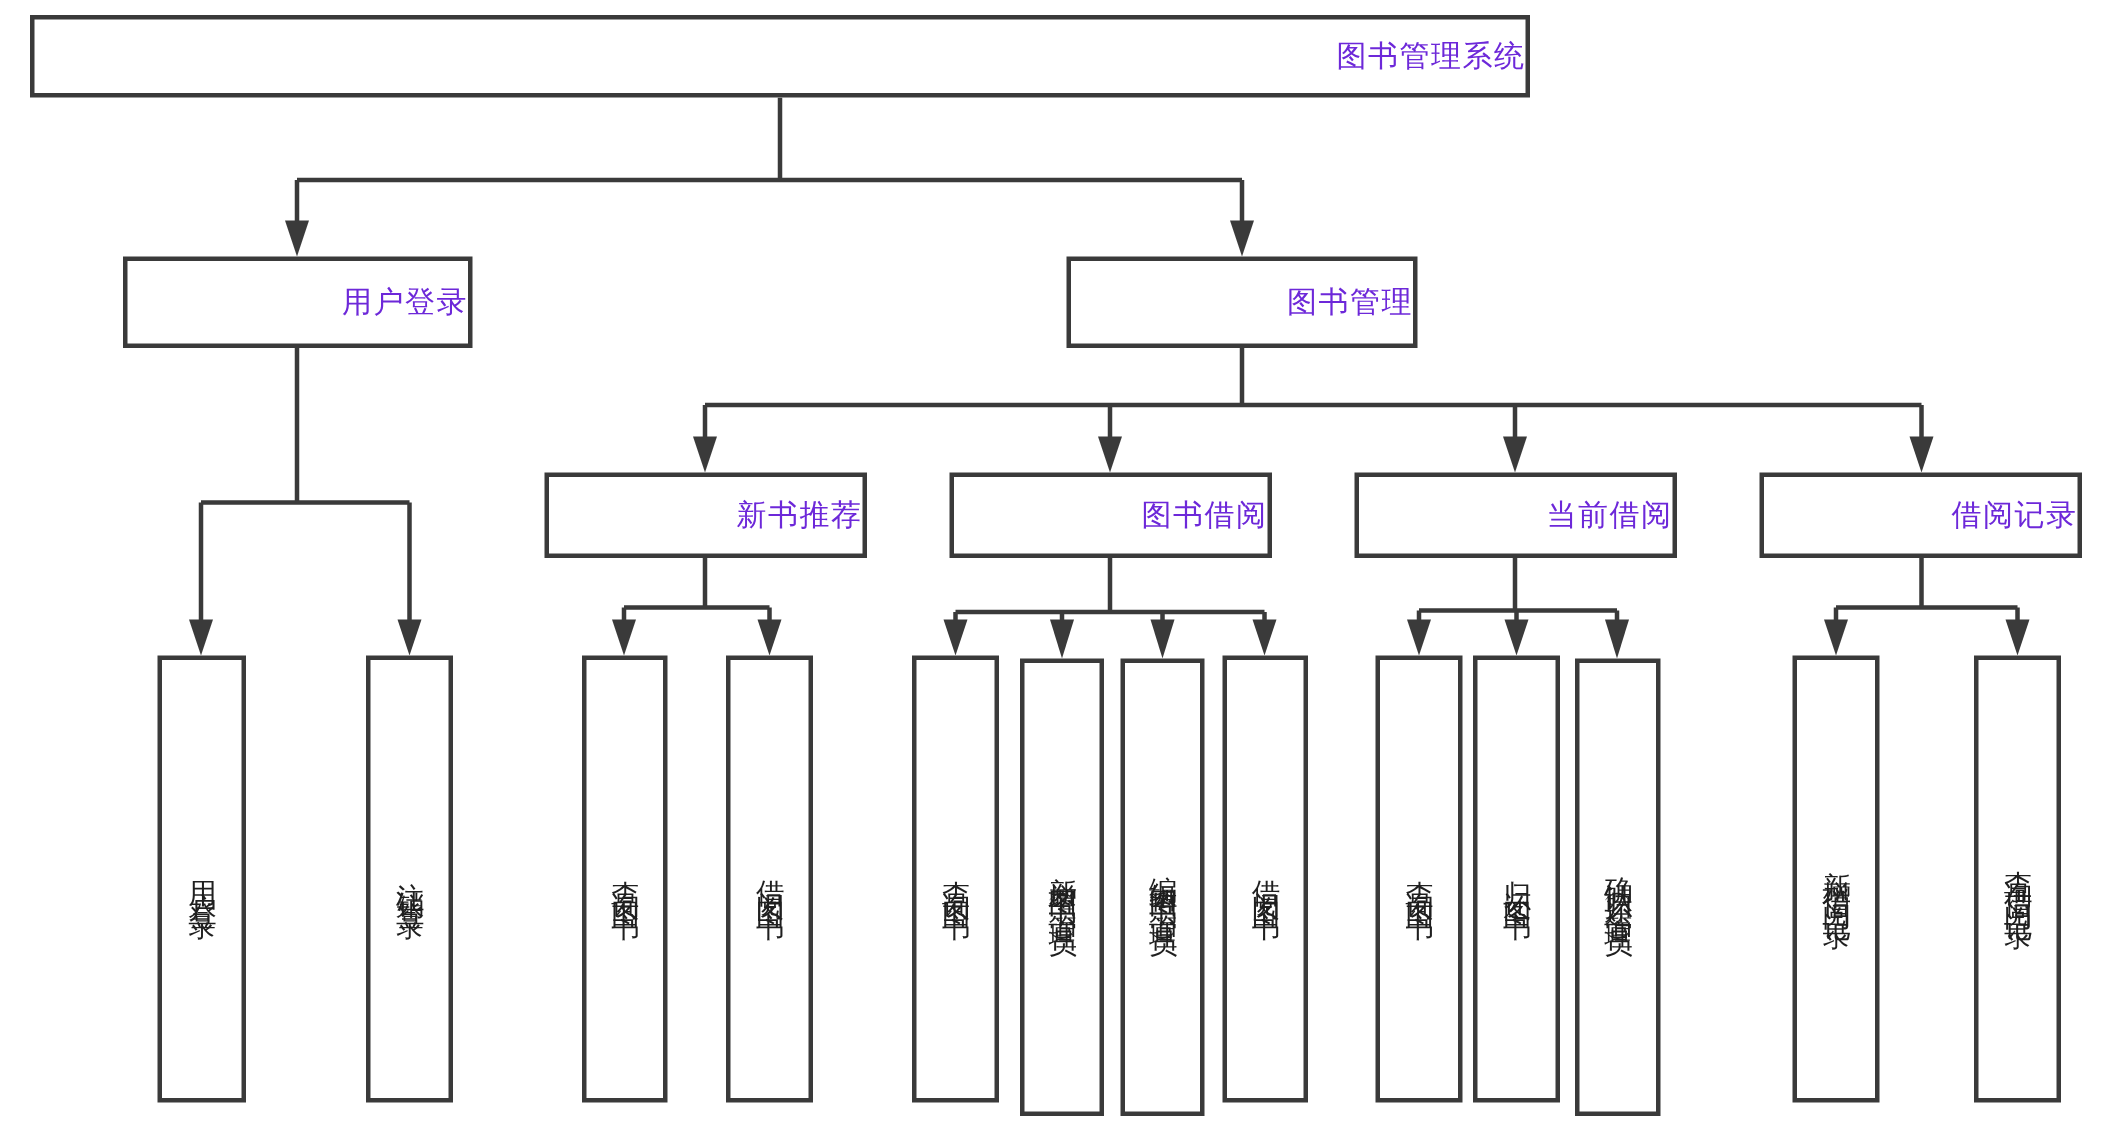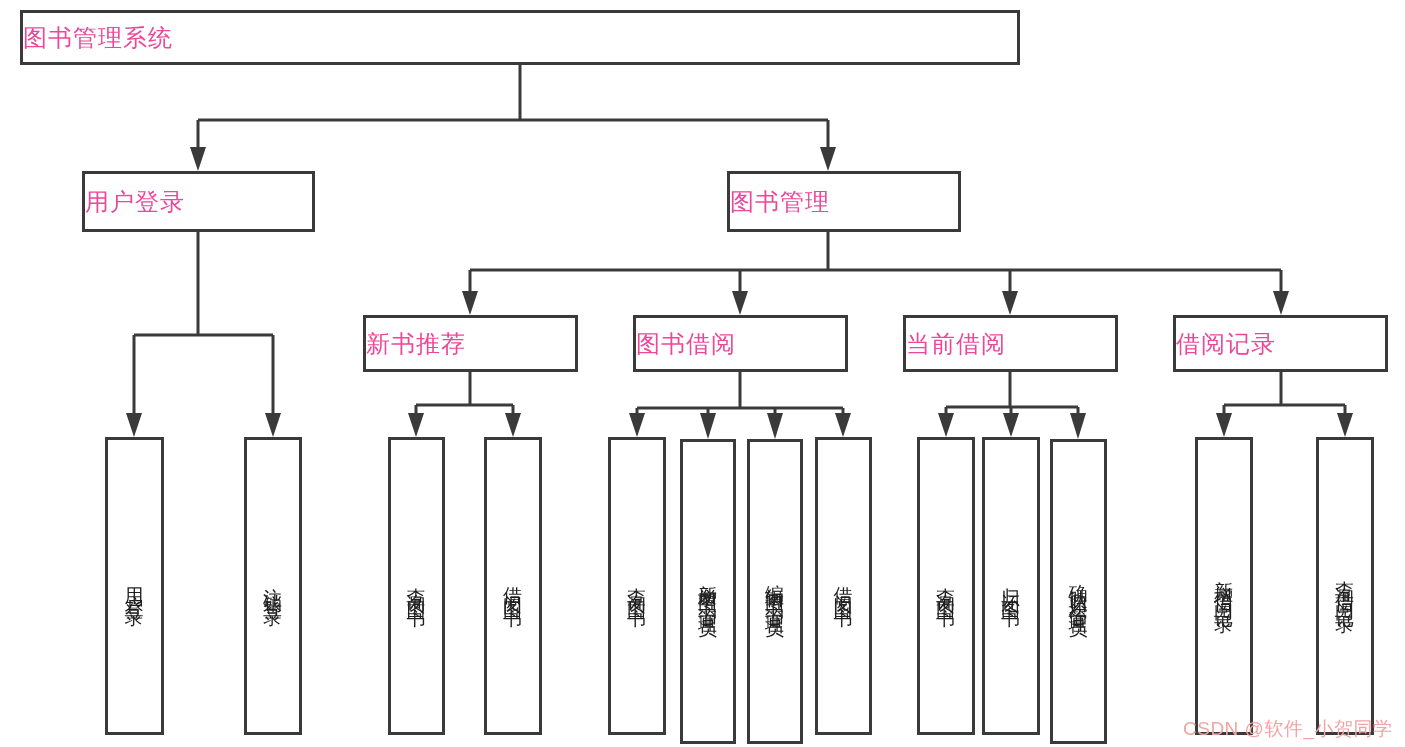--- a/index.html
+++ b/index.html
@@ -21,23 +21,23 @@
     width: 1405px; height: 747px;
     pointer-events: none;
   }
   .hbox {
     position: absolute;
     box-sizing: border-box;
     border: 3px solid #3a3a3a;
     background: #ffffff;
     display: flex;
     align-items: center;
-    justify-content: flex-start;
-    font-size: 24px;
-    color: #ec4899;
+    justify-content: flex-end;
+    font-size: 20px;
+    color: #6d28d9;
     letter-spacing: 1px;
     z-index: 2;
   }
   .vbox {
     position: absolute;
     box-sizing: border-box;
     border: 3px solid #3a3a3a;
     background: #ffffff;
     display: flex;
     align-items: center;
@@ -116,21 +116,21 @@
     </g>
   </svg>
 
   <div class="hbox" style="left:20px; top:10px; width:1000px; height:55px;">
     <span>图书管理系统</span>
   </div>
 
   <div class="hbox" style="left:82px; top:171px; width:233px; height:61px;">
     <span>用户登录</span>
   </div>
-  <div class="hbox" style="left:711px; top:171px; width:234px; height:61px;margin-left:16px;">
+  <div class="hbox" style="left:711px; top:171px; width:234px; height:61px;">
     <span>图书管理</span>
   </div>
 
   <div class="hbox" style="left:633px; top:315px; width:215px; height:57px;">
     <span>图书借阅</span>
   </div>
   <div class="hbox" style="left:363px; top:315px; width:215px; height:57px;">
     <span>新书推荐</span>
   </div>
   <div class="hbox" style="left:1173px; top:315px; width:215px; height:57px;">
@@ -177,15 +177,14 @@
     <span class="vtext">确认归还（管理员）</span>
   </div>
 
   <div class="vbox" style="left:1195px; top:437px; width:58px; height:298px;">
     <span class="vtext">新增借阅记录</span>
   </div>
   <div class="vbox" style="left:1316px; top:437px; width:58px; height:298px;">
     <span class="vtext">查询借阅记录</span>
   </div>
 
-  <div id="watermark">CSDN @软件_小贺同学</div>
 
 </div>
 
 </body></html>

